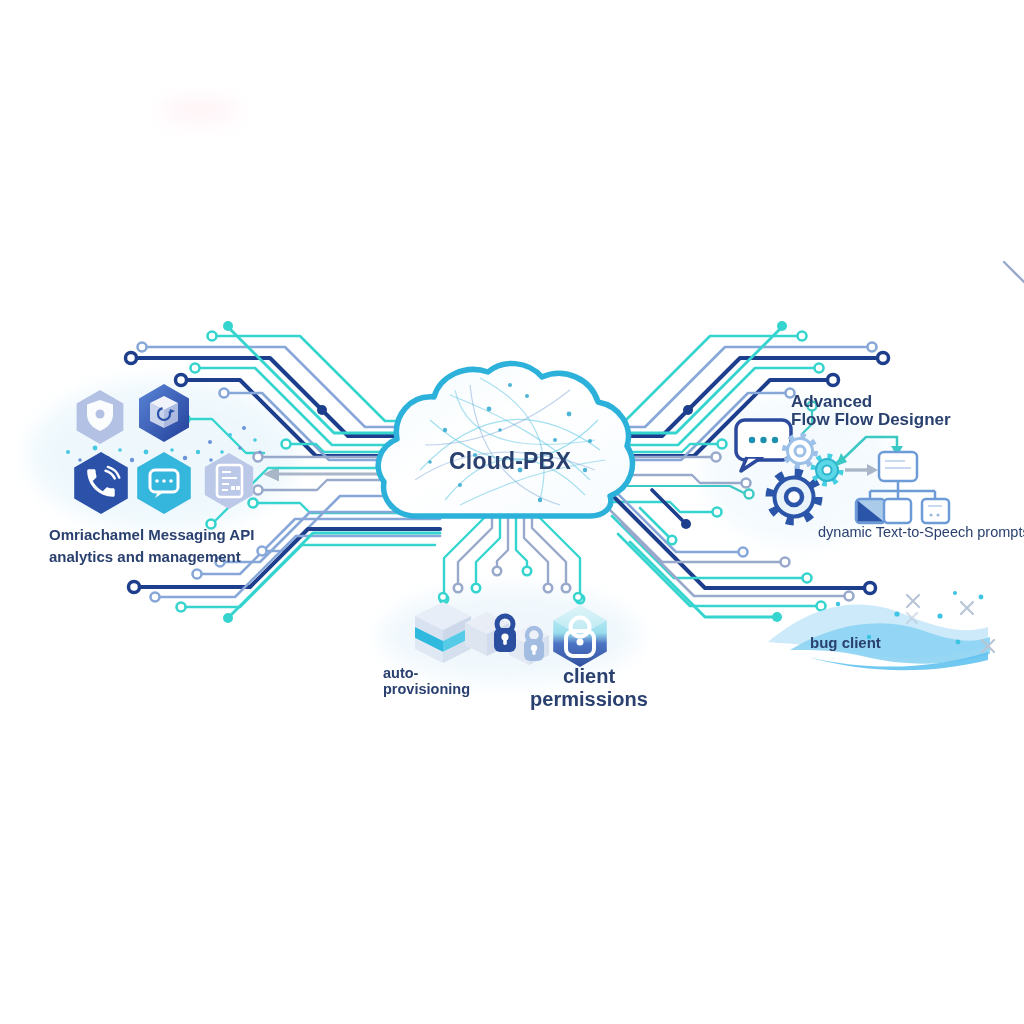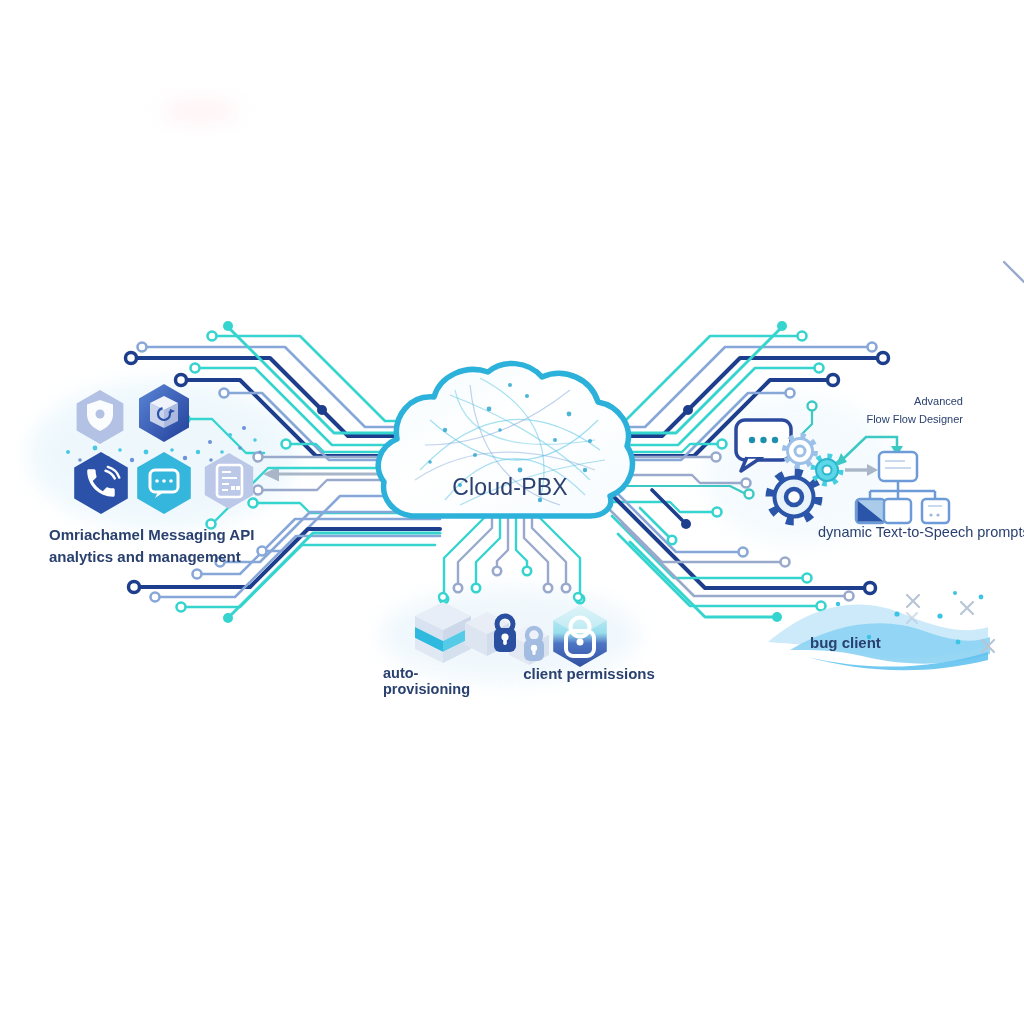--- a/index.html
+++ b/index.html
@@ -1,26 +1,26 @@
 <!DOCTYPE html>
 <html><head>
 <meta charset="utf-8">
 <style>
   html,body{margin:0;padding:0;background:#fff;}
   .stage{position:relative;width:1024px;height:1024px;background:#ffffff;overflow:hidden;
          font-family:"Liberation Sans", sans-serif;}
   .stage svg{position:absolute;left:0;top:0;}
   .lbl{position:absolute;color:#2a4170;}
-  .cloud-label{left:430px;top:474px;width:160px;text-align:center;font-size:23px;font-weight:400;letter-spacing:.2px;}
+  .cloud-label{left:430px;top:448px;width:160px;text-align:center;font-size:23px;font-weight:700;letter-spacing:.2px;}
   .msg-caption{left:49px;top:524px;font-size:15px;line-height:22px;font-weight:600;}
-  .cfd-title{left:791px;top:393px;width:172px;text-align:right;font-size:11px;line-height:17.5px;font-weight:400;}
+  .cfd-title{left:791px;top:393px;width:172px;text-align:left;font-size:17px;line-height:17.5px;font-weight:700;}
   .tts-caption{left:818px;top:524px;font-size:14.5px;font-weight:500;white-space:nowrap;}
   .bug-caption{left:810px;top:634px;font-size:15px;font-weight:600;}
   .ap-caption{left:383px;top:665px;width:122px;text-align:left;font-size:14.5px;font-weight:600;}
-  .cp-caption{left:518px;top:665px;width:142px;text-align:center;font-size:15px;font-weight:600;}
+  .cp-caption{left:518px;top:665px;width:142px;text-align:center;font-size:20px;font-weight:600;}
 </style>
 </head>
 <body>
 
 <div class="stage">
 
 <svg width="1024" height="1024" viewBox="0 0 1024 1024">
   <defs>
     <filter id="soft" x="-50%" y="-50%" width="200%" height="200%">
           <feGaussianBlur stdDeviation="10"></feGaussianBlur>

